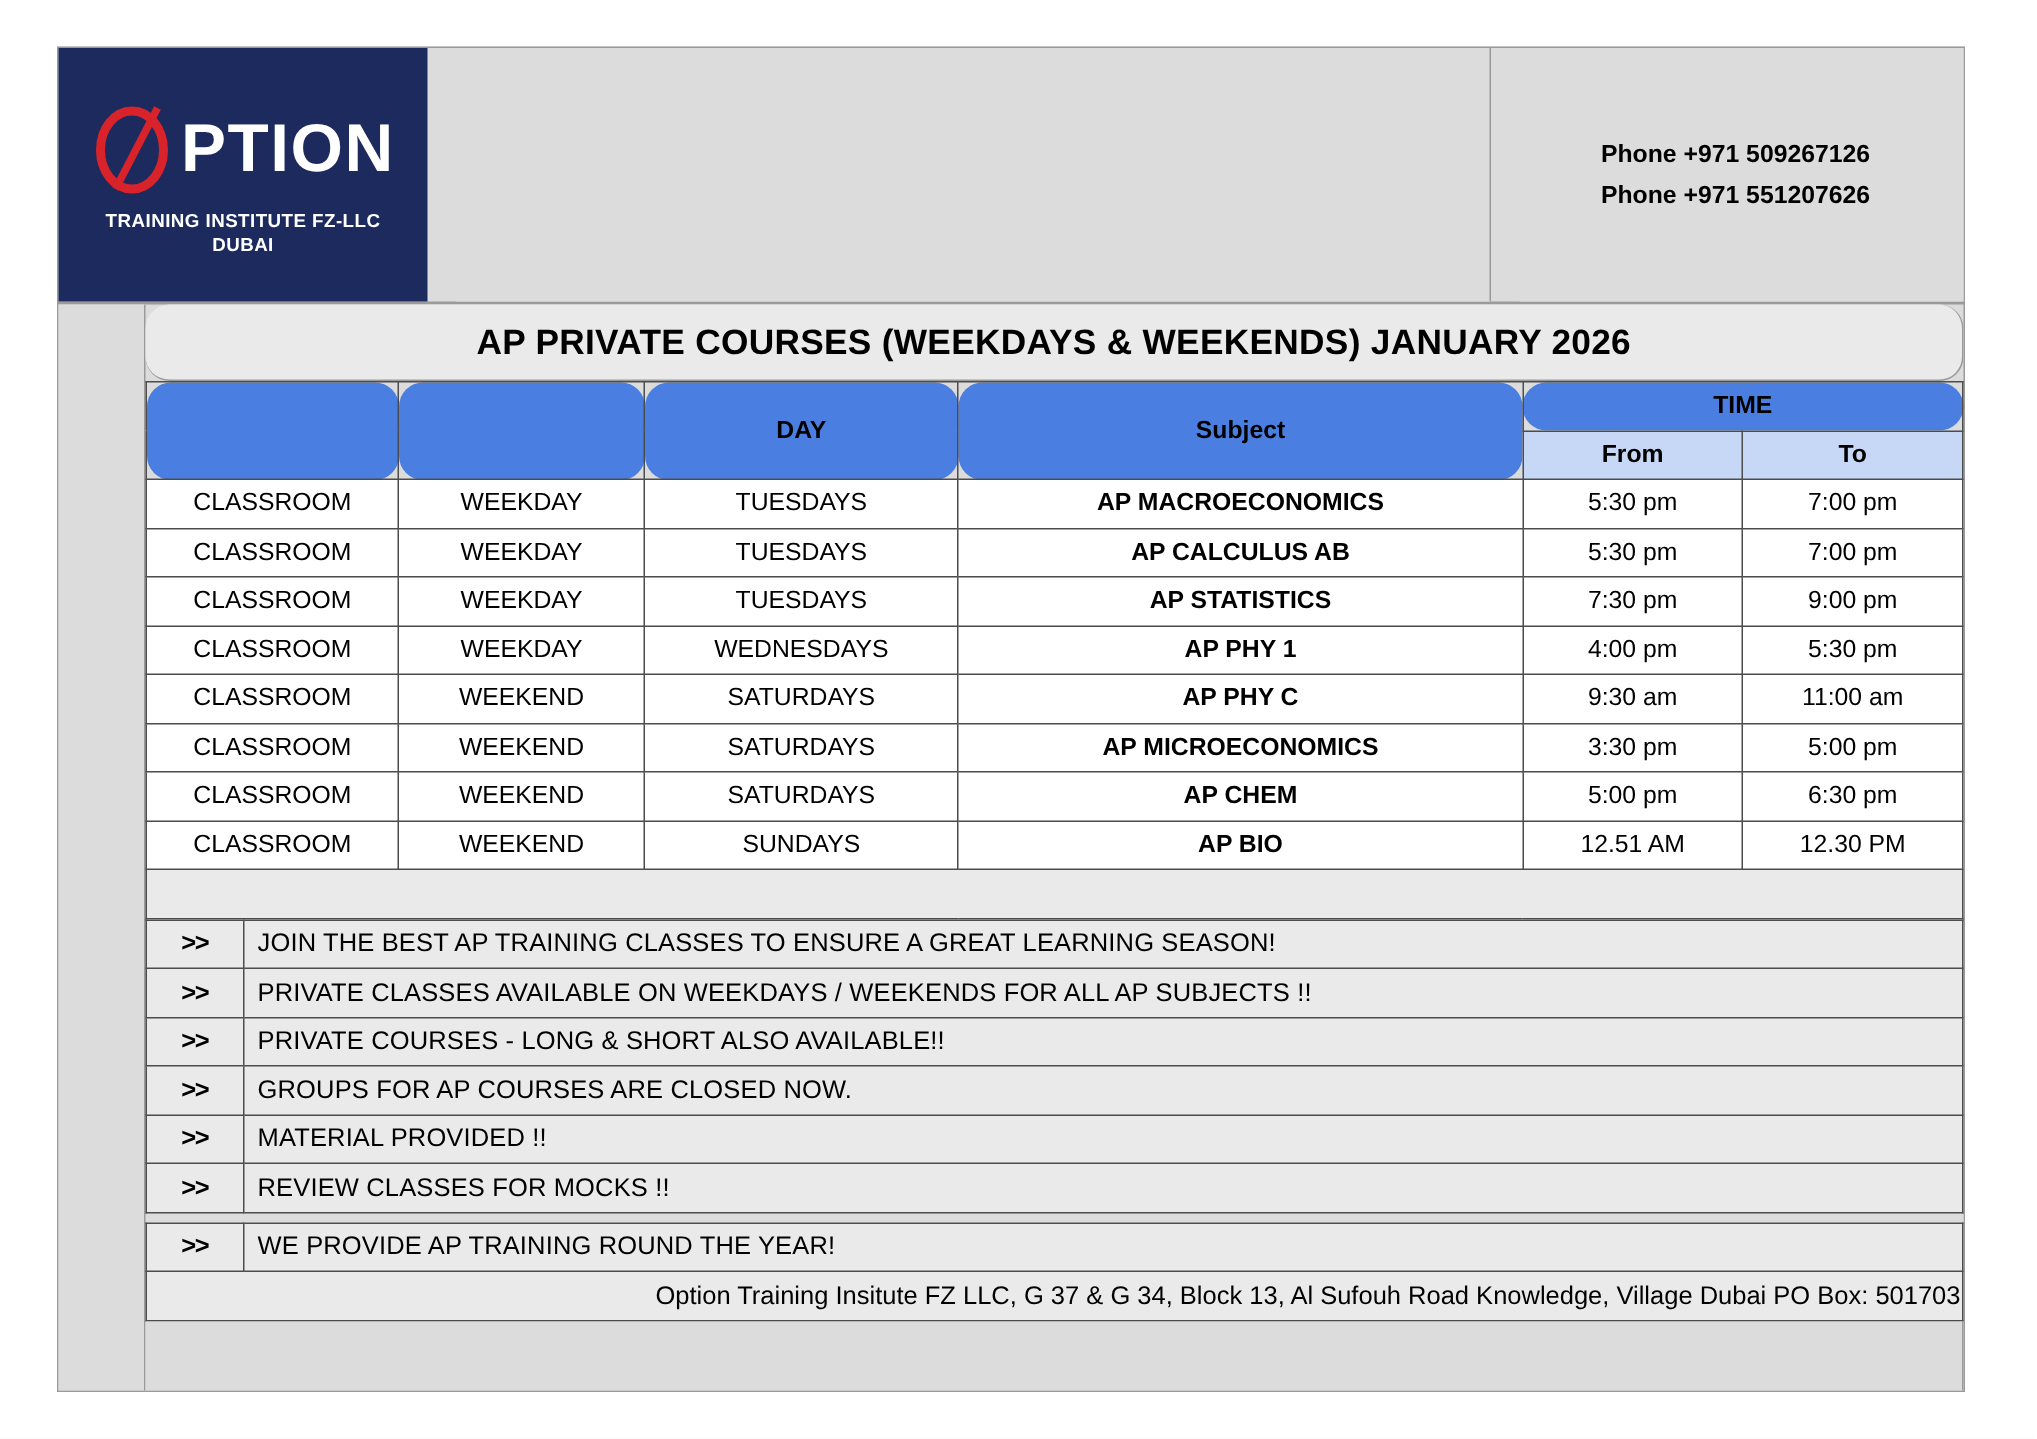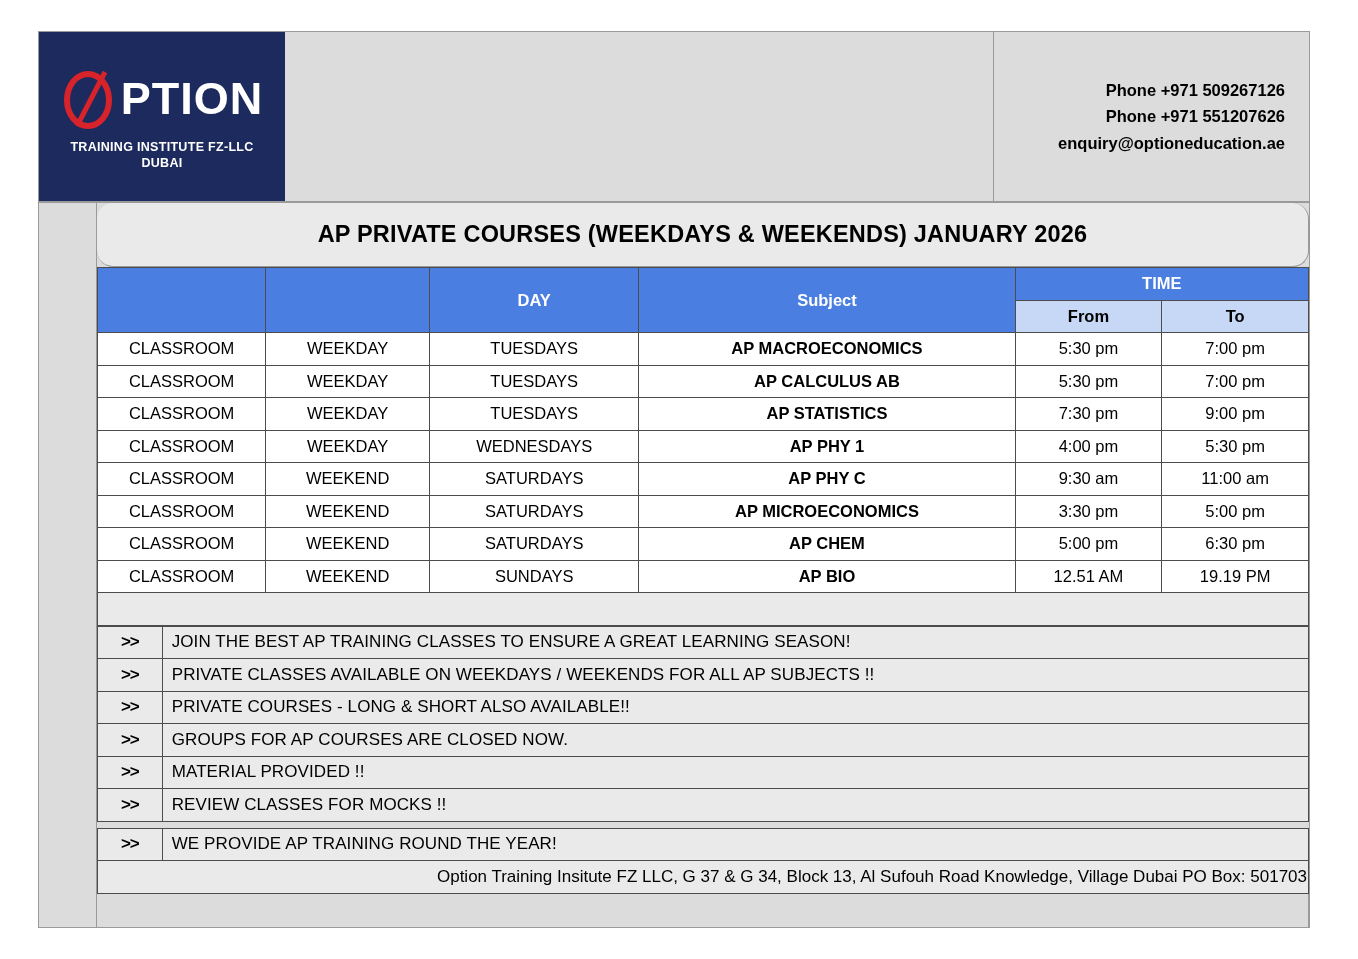--- a/index.html
+++ b/index.html
@@ -73,22 +73,22 @@
     flex: 1;
     background: #dcdcdc;
     border-right: 1px solid #9a9a9a;
   }
   .header-contact {
     width: 296px;
     background: #dcdcdc;
     display: flex;
     flex-direction: column;
     justify-content: center;
-    align-items: flex-end;
-    padding-right: 24px;
+    align-items: center;
+    padding-right: 8px;
     box-sizing: border-box;
   }
   .header-contact div {
     font-size: 16.5px;
     font-weight: bold;
     line-height: 1.6;
     white-space: nowrap;
   }
 
   
@@ -109,21 +109,21 @@
     border-right: 1px solid #9a9a9a;
     box-sizing: border-box;
   }
   .panel-main {
     flex: 1;
     box-sizing: border-box;
     display: flex;
     flex-direction: column;
   }
   .title-bar {
-    height: 64px;
+    height: 51px;
     background: #eaeaea;
     border-bottom: 1px solid #9a9a9a;
     border-right: 1px solid #9a9a9a;
     display: flex;
     align-items: center;
     justify-content: center;
     box-sizing: border-box;
     border-radius: 16px;
   }
   .title-bar span {
@@ -148,23 +148,24 @@
   table.sched th, table.sched td {
     border: 1px solid #4c4c4c;
     font-size: 16.5px;
     padding: 0;
     height: 32.5px;
     text-align: center;
     box-sizing: border-box;
   }
   .hdr {
     background: #4a7ee0;
-    color: #ffffff;
+    color: #000000;
     font-weight: bold;
     font-size: 16.5px;
+    border-radius: 16px;
   }
   .hdr-time-sub {
     background: #c6d8f5;
     color: #000000;
     font-weight: bold;
     font-size: 16.5px;
     height: 32px;
     margin-top: 21px;
   }
   .hdr-blank { background: #4a7ee0; }
@@ -248,21 +249,20 @@
         <div>TRAINING INSTITUTE FZ-LLC</div>
         <div>DUBAI</div>
       </div>
     </div>
 
     <div class="header-mid"></div>
 
     <div class="header-contact">
       <div>Phone +971 509267126</div>
       <div>Phone +971 551207626</div>
-      <div>enquiry@optioneducation.ae</div>
     </div>
   </div>
 
   <div class="panel">
     <div class="panel-left-strip"></div>
 
     <div class="panel-main">
 
       <div class="title-bar">
         <span>AP PRIVATE COURSES (WEEKDAYS &amp; WEEKENDS) JANUARY 2026</span>
@@ -346,21 +346,21 @@
             <td class="cellwhite subject">AP CHEM</td>
             <td class="cellwhite">5:00 pm</td>
             <td class="cellwhite">6:30 pm</td>
           </tr>
           <tr>
             <td class="cellwhite">CLASSROOM</td>
             <td class="cellwhite">WEEKEND</td>
             <td class="cellwhite">SUNDAYS</td>
             <td class="cellwhite subject">AP BIO</td>
             <td class="cellwhite">12.51 AM</td>
-            <td class="cellwhite">19.19 PM</td>
+            <td class="cellwhite">12.30 PM</td>
           </tr>
           <tr class="spacer-row">
             <td colspan="6"></td>
           </tr>
         </tbody>
       </table>
 
       <table class="notes">
         <colgroup>
           <col class="n1">

